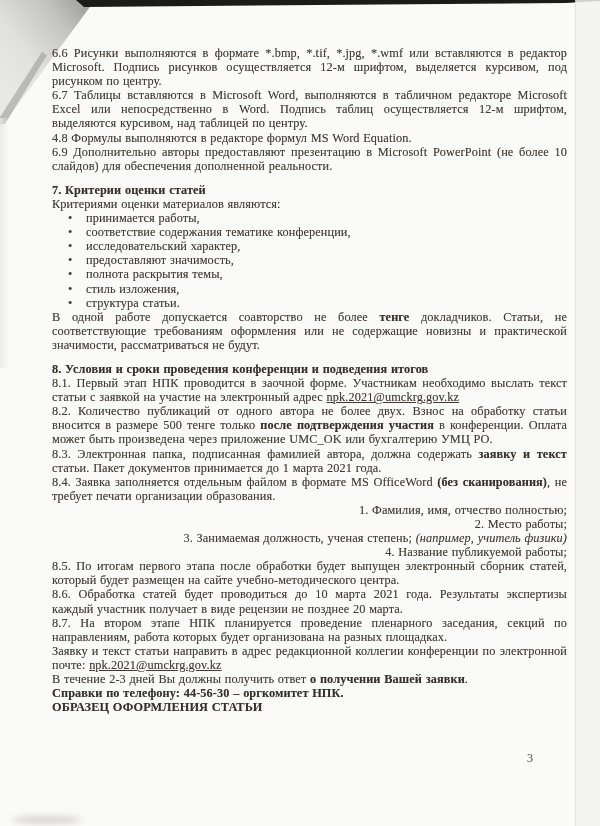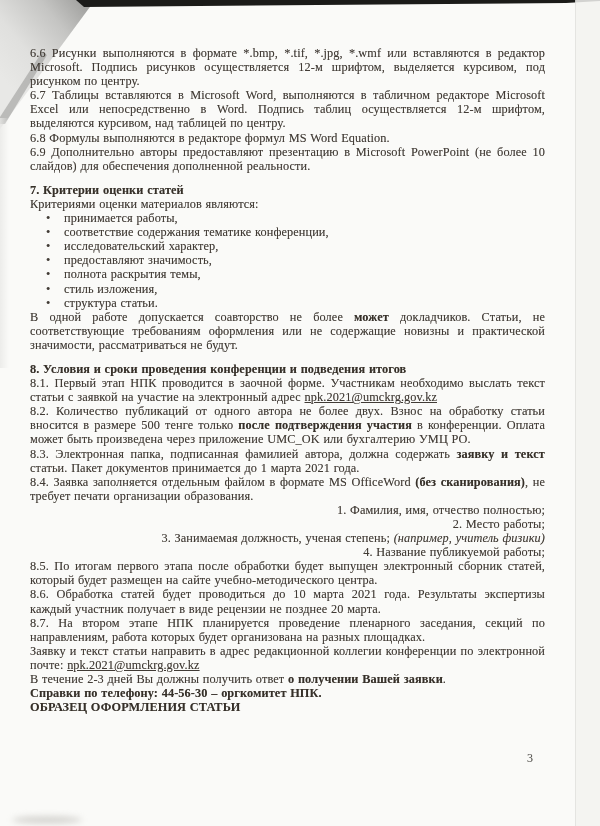--- a/index.html
+++ b/index.html
@@ -34,21 +34,21 @@
   .right-edge{
     position:absolute;left:575px;top:0;width:25px;height:826px;
     background:#f3f3f0;border-left:1px solid #e1e1de;opacity:.85;
   }
   .bottom-smudge{
     position:absolute;left:12px;top:816px;width:70px;height:8px;
     background:#b4b2ad;border-radius:50%;filter:blur(3px);opacity:.5;
   }
   
   .doc-body{
-    position:absolute;left:30px;top:46px;width:515px;
+    position:absolute;left:52px;top:46px;width:515px;
     font-size:12.3px;line-height:14.1px;color:#413b35;
     text-align:justify;word-spacing:.5px;letter-spacing:.1px;
     text-shadow:0 0 .6px rgba(66,60,54,.4);
   }
   .doc-body p{margin:0;}
   .blk.gap{margin-top:10px;}
   .heading{font-weight:bold;}
   .bullet{position:relative;padding-left:34px;text-align:left;}
   .bullet .marker{position:absolute;left:16px;top:0;}
   .num{padding-left:35px;text-align:right;}
@@ -70,32 +70,32 @@
   <div class="corner-dark"></div>
   <div class="corner-crease"></div>
   <div class="top-edge"></div>
   <div class="left-edge"></div>
   <div class="right-edge"></div>
   <div class="bottom-smudge"></div>
 
   <div class="doc-body">
       <p class="blk p"><span>6.6 Рисунки выполняются в формате *.bmp, *.tif, *.jpg, *.wmf или вставляются в редактор Microsoft. Подпись рисунков осуществляется 12-м шрифтом, выделяется курсивом, под рисунком по центру.</span></p>
       <p class="blk p"><span>6.7 Таблицы вставляются в Microsoft Word, выполняются в табличном редакторе Microsoft Excel или непосредственно в Word. Подпись таблиц осуществляется 12-м шрифтом, выделяются курсивом, над таблицей по центру.</span></p>
-      <p class="blk p"><span>6.8 Формулы выполняются в редакторе формул MS Word Equation.</span></p>
+      <p class="blk p"><span>4.8 Формулы выполняются в редакторе формул MS Word Equation.</span></p>
       <p class="blk p"><span>6.9 Дополнительно авторы предоставляют презентацию в Microsoft PowerPoint (не более 10 слайдов) для обеспечения дополненной реальности.</span></p>
       <p class="blk heading gap"><span class="b">7. Критерии оценки статей</span></p>
       <p class="blk p"><span>Критериями оценки материалов являются:</span></p>
       <p class="blk bullet"><span class="marker">•</span><span>принимается работы,</span></p>
       <p class="blk bullet"><span class="marker">•</span><span>соответствие содержания тематике конференции,</span></p>
       <p class="blk bullet"><span class="marker">•</span><span>исследовательский характер,</span></p>
       <p class="blk bullet"><span class="marker">•</span><span>предоставляют значимость,</span></p>
       <p class="blk bullet"><span class="marker">•</span><span>полнота раскрытия темы,</span></p>
       <p class="blk bullet"><span class="marker">•</span><span>стиль изложения,</span></p>
       <p class="blk bullet"><span class="marker">•</span><span>структура статьи.</span></p>
-      <p class="blk p"><span>В одной работе допускается соавторство не более </span><span class="b">может</span><span> докладчиков. Статьи, не соответствующие требованиям оформления или не содержащие новизны и практической значимости, рассматриваться не будут.</span></p>
+      <p class="blk p"><span>В одной работе допускается соавторство не более </span><span class="b">тенге</span><span> докладчиков. Статьи, не соответствующие требованиям оформления или не содержащие новизны и практической значимости, рассматриваться не будут.</span></p>
       <p class="blk heading gap"><span class="b">8. Условия и сроки проведения конференции и подведения итогов</span></p>
       <p class="blk p"><span>8.1. Первый этап НПК проводится в заочной форме. Участникам необходимо выслать текст статьи с заявкой на участие на электронный адрес </span><span class="link">npk.2021@umckrg.gov.kz</span></p>
       <p class="blk p"><span>8.2. Количество публикаций от одного автора не более двух. Взнос на обработку статьи вносится в размере 500 тенге только </span><span class="b">после подтверждения участия</span><span> в конференции. Оплата может быть произведена через приложение UMC_OK или бухгалтерию УМЦ РО.</span></p>
       <p class="blk p"><span>8.3. Электронная папка, подписанная фамилией автора, должна содержать </span><span class="b">заявку и текст</span><span> статьи. Пакет документов принимается до 1 марта 2021 года.</span></p>
       <p class="blk p"><span>8.4. Заявка заполняется отдельным файлом в формате MS OfficeWord </span><span class="b">(без сканирования)</span><span>, не требует печати организации образования.</span></p>
       <p class="blk num"><span>1. Фамилия, имя, отчество полностью;</span></p>
       <p class="blk num"><span>2. Место работы;</span></p>
       <p class="blk num"><span>3. Занимаемая должность, ученая степень; </span><span class="i">(например, учитель физики)</span></p>
       <p class="blk num"><span>4. Название публикуемой работы;</span></p>
       <p class="blk p"><span>8.5. По итогам первого этапа после обработки будет выпущен электронный сборник статей, который будет размещен на сайте учебно-методического центра.</span></p>

